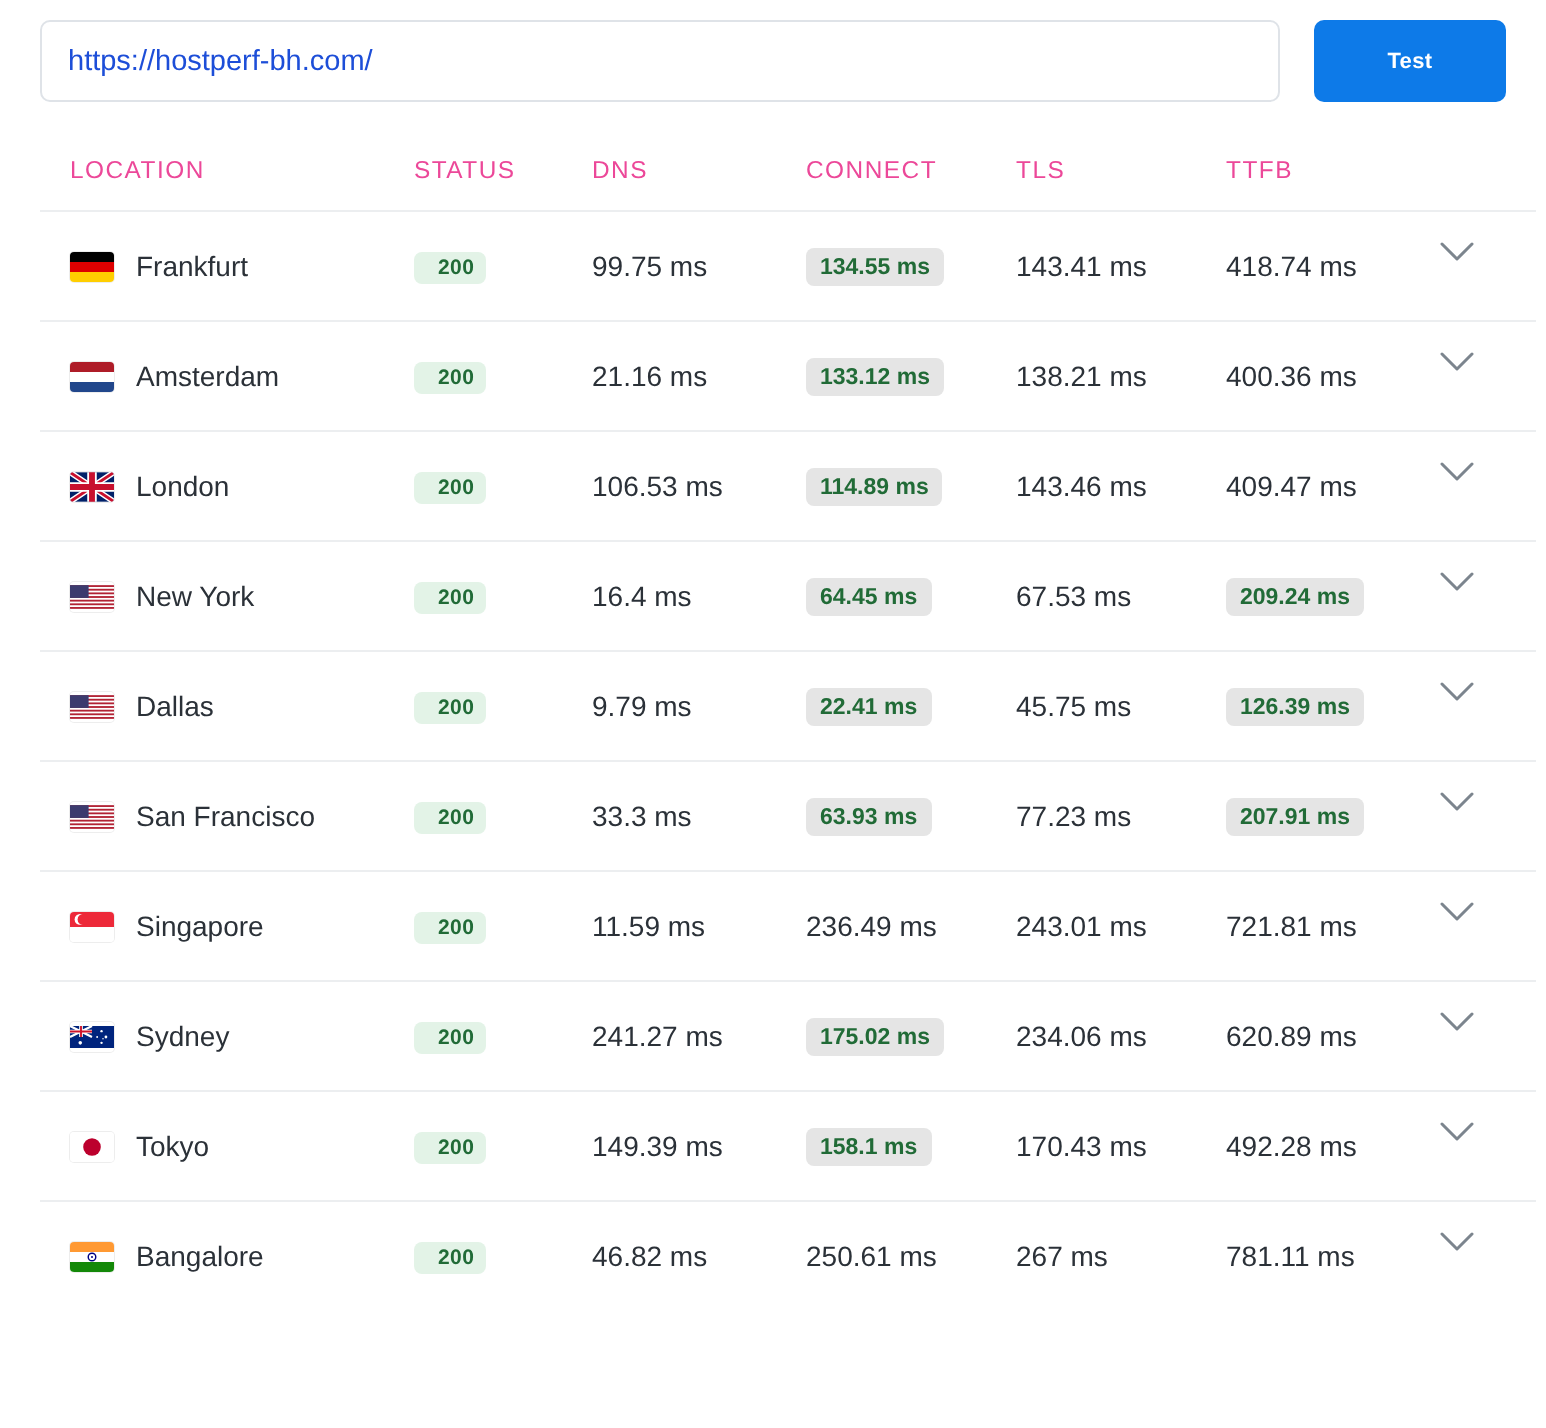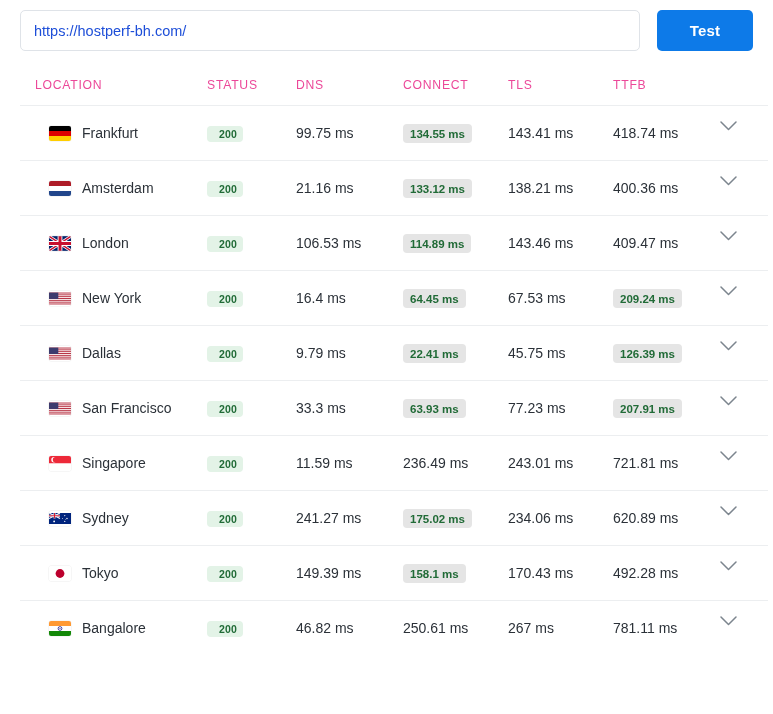--- a/index.html
+++ b/index.html
@@ -52,21 +52,21 @@
   .url-input::placeholder { color: #9aa3ac; }
   .test-button {
     flex: 0 0 auto;
     width: 96px;
     height: 41px;
     border: none;
     border-radius: 5px;
     background: #0d7ae8;
     color: #ffffff;
     font-family: "Liberation Sans", sans-serif;
-    font-size: 15px;
+    font-size: 11px;
     font-weight: bold;
     letter-spacing: .2px;
     cursor: pointer;
   }
 
   
   .results-table {
     width: 733px;
     border-collapse: collapse;
     margin-top: 27px;
@@ -95,21 +95,20 @@
   .col-dns      { width: 107px; }
   .col-connect  { width: 105px; }
   .col-tls      { width: 105px; }
   .col-ttfb     { width: 103px; }
   .col-expand   { width: 52px; }
 
   .loc-cell {
     display: flex;
     align-items: center;
     gap: 11px;
-    margin-left: 14px;
   }
   .flag {
     flex: 0 0 auto;
     width: 22px;
     height: 15px;
     border-radius: 2px;
     overflow: hidden;
     display: block;
     box-shadow: 0 0 0 .5px rgba(0,0,0,.07);
   }

